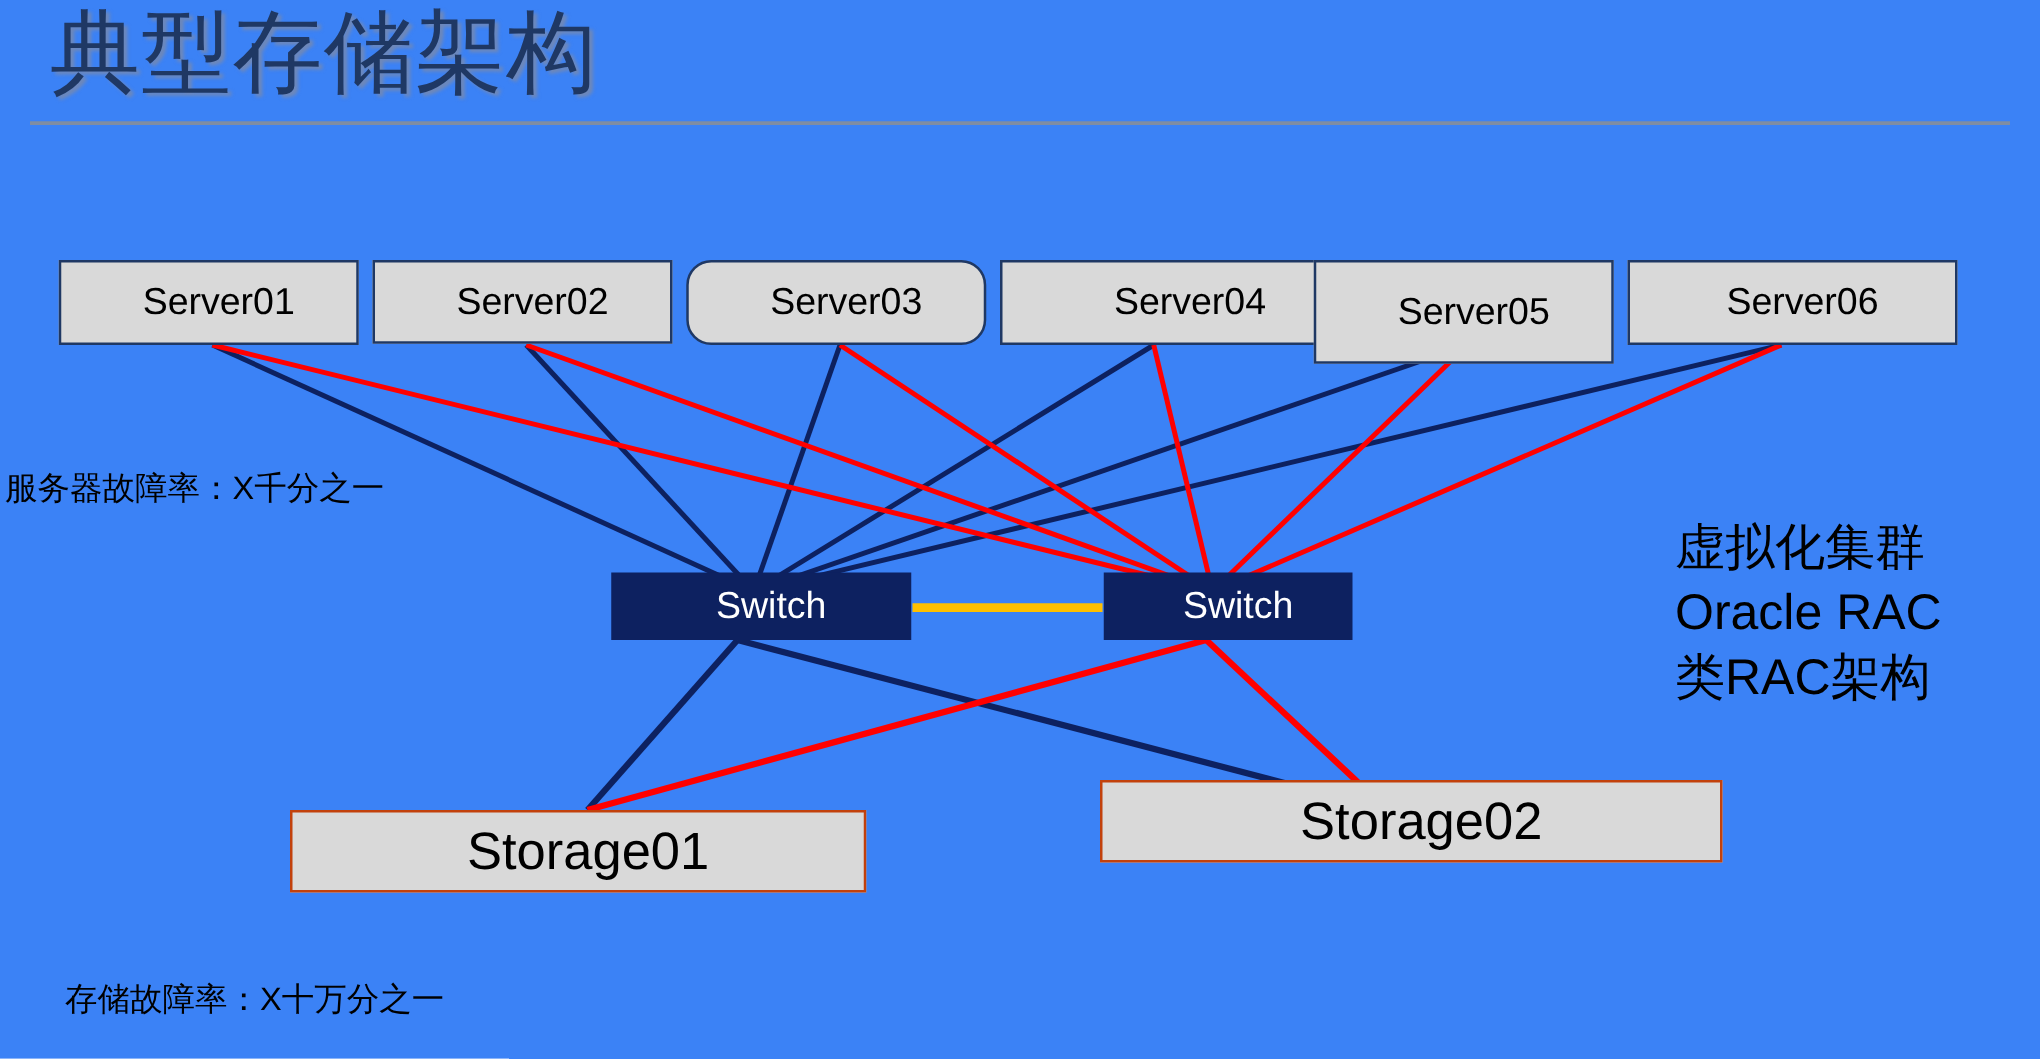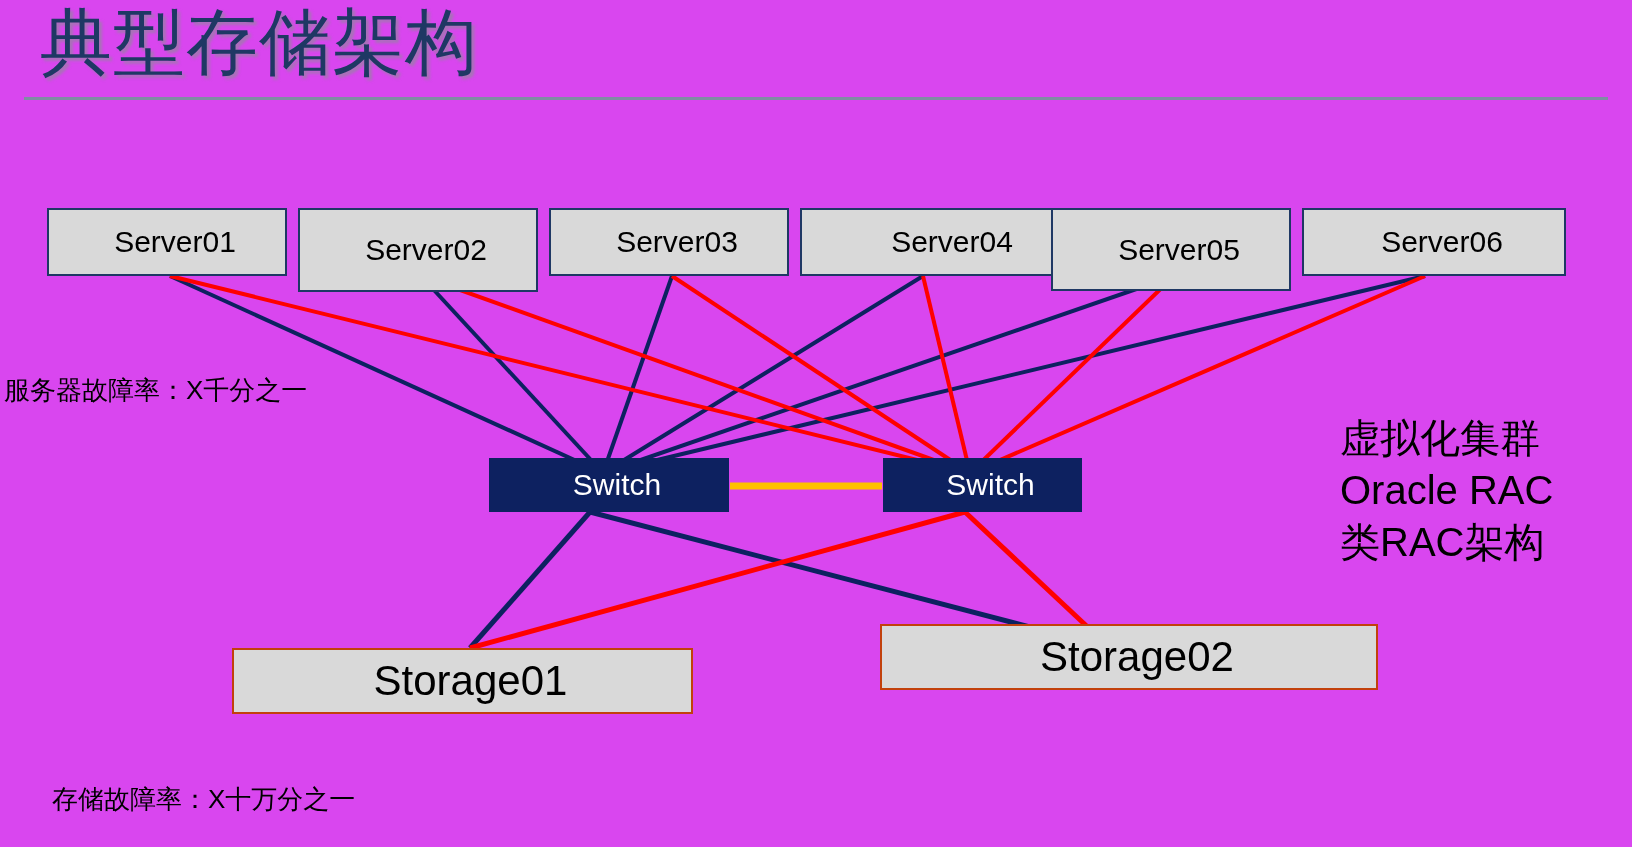--- a/index.html
+++ b/index.html
@@ -7,21 +7,21 @@
     padding: 0;
     background: #ffffff;
   }
   body {
     font-family: "Liberation Sans", "DejaVu Sans", sans-serif;
   }
   #slide {
     position: relative;
     width: 1632px;
     height: 847px;
-    background: #d946ef;
+    background: #3b82f6;
     overflow: hidden;
   }
 
   
   .slide-title {
     position: absolute;
     left: 40px;
     top: -4px;
     font-size: 72px;
     line-height: 92px;
@@ -132,24 +132,24 @@
       </g>
     <g id="g-inter" stroke-width="7" fill="none">
         <line x1="730" y1="486" x2="882" y2="486" stroke="#ffc000"></line>
       </g>
   </svg>
 
   <div id="nodes">
       <div class="node server" style="left: 47px; top: 208px; width: 240px; height: 68px;">
         <span>Server01</span>
       </div>
-      <div class="node server" style="left: 298px; top: 208px; width: 240px; height: 84px;">
+      <div class="node server" style="left: 298px; top: 208px; width: 240px; height: 67px;">
         <span>Server02</span>
       </div>
-      <div class="node server" style="left: 549px; top: 208px; width: 240px; height: 68px;">
+      <div class="node server" style="left: 549px; top: 208px; width: 240px; height: 68px; border-radius: 20px;">
         <span>Server03</span>
       </div>
       <div class="node server" style="left: 800px; top: 208px; width: 288px; height: 68px;">
         <span>Server04</span>
       </div>
       <div class="node server" style="left: 1051px; top: 208px; width: 240px; height: 83px;">
         <span>Server05</span>
       </div>
       <div class="node server" style="left: 1302px; top: 208px; width: 264px; height: 68px;">
         <span>Server06</span>

